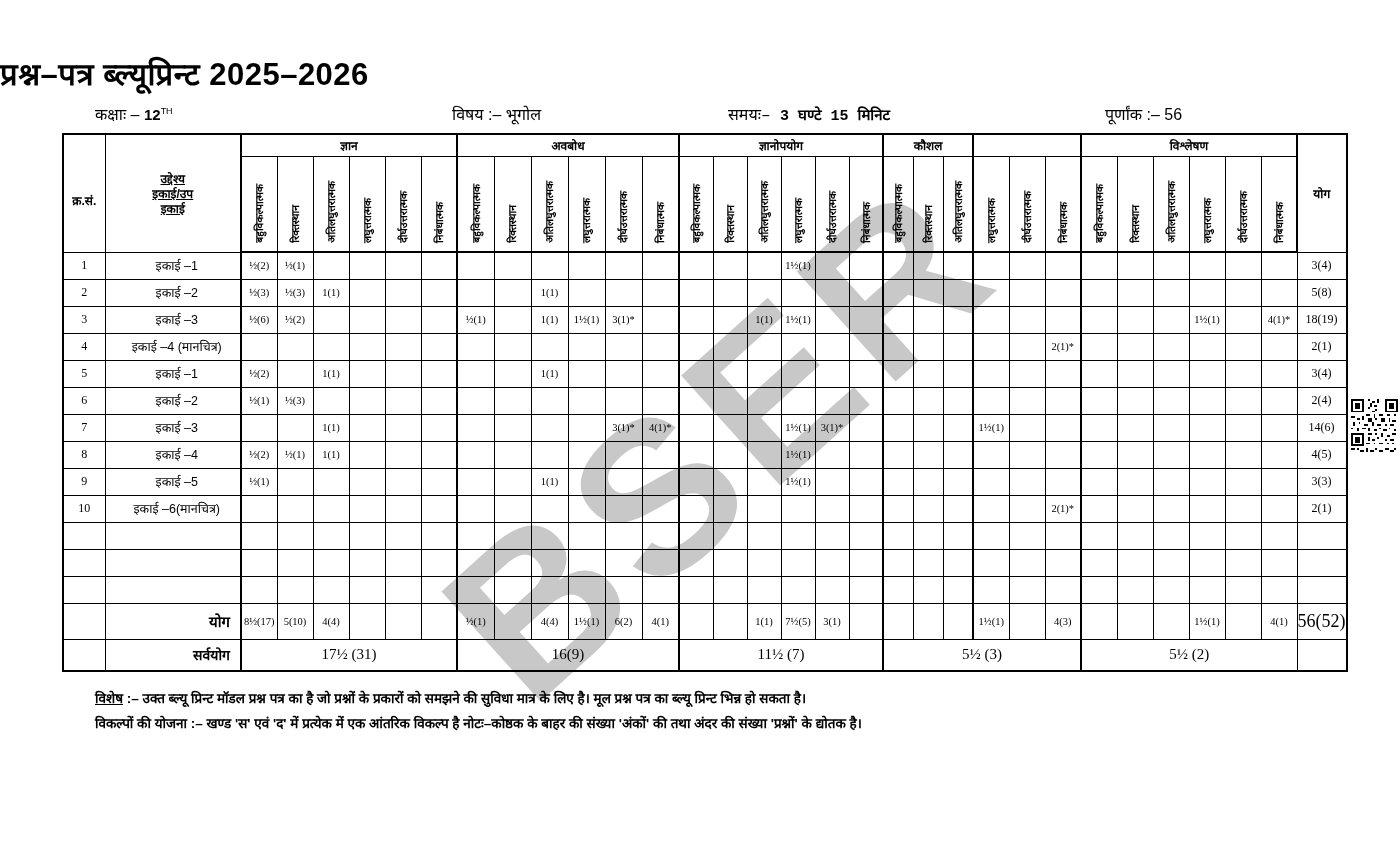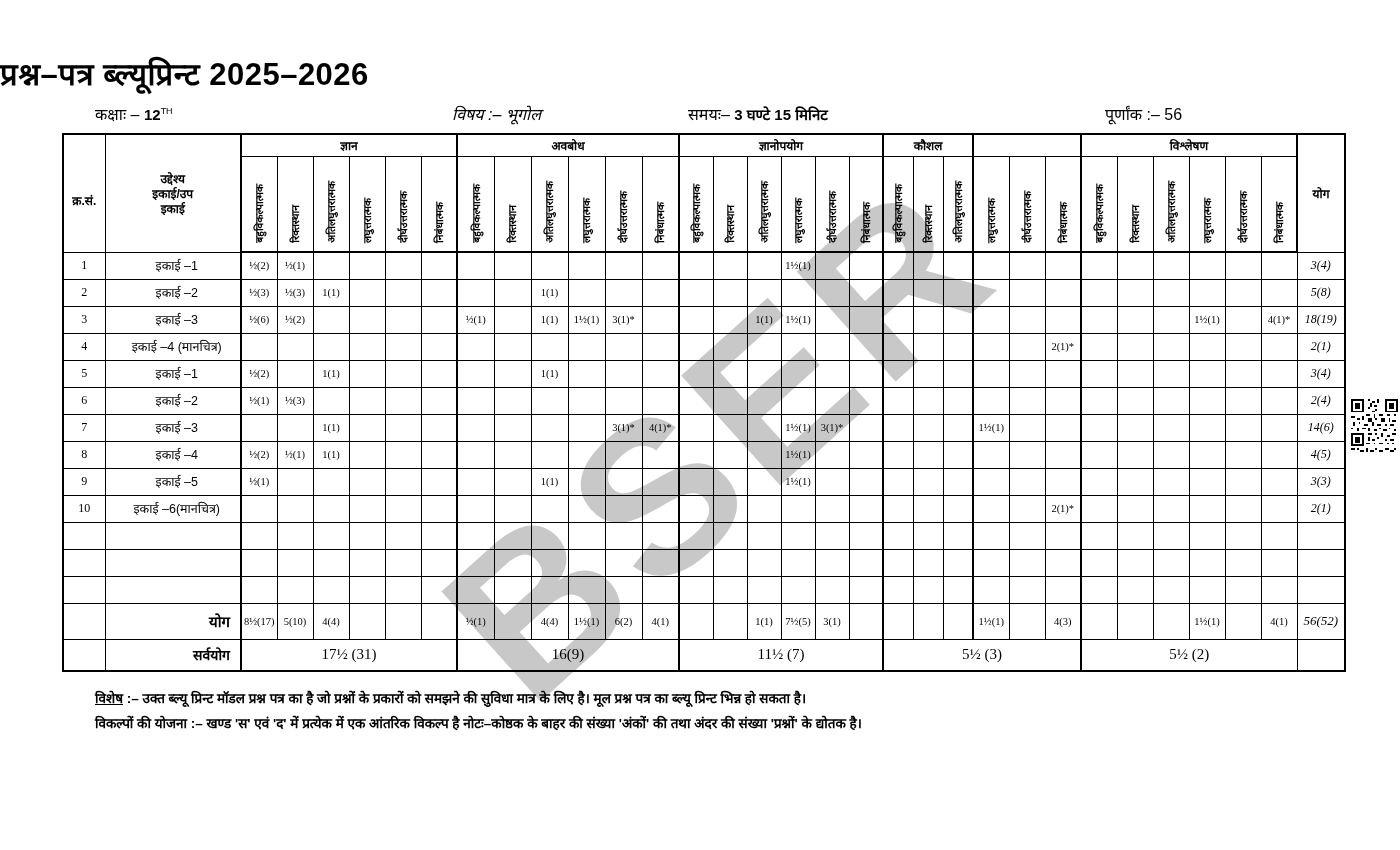--- a/index.html
+++ b/index.html
@@ -9,55 +9,55 @@
     font-family:"Liberation Sans","DejaVu Sans",sans-serif; color:#000;
   }
   .doc-title {
     position:absolute; top:52px; left:0; width:100%; text-align:left;
     font-size:31px; font-weight:bold; letter-spacing:0.5px;
   }
   .meta-item { position:absolute; top:103px; font-size:16px; white-space:nowrap; }
   .meta-item .v { font-weight:bold; font-size:15px; }
   .meta-item sup { font-size:9px; font-weight:normal; }
   #meta-class { left:95px; }
-  #meta-subject { left:452px;font-style:italic; }
-  #meta-time { left:688px; }
+  #meta-subject { left:452px; }
+  #meta-time { left:728px;font-family:Liberation Mono, monospace; }
   #meta-marks { left:1105px;text-align:center; }
 
   .watermark {
     position:absolute; left:330px; top:160px; width:780px; height:560px;
     display:flex; align-items:center; justify-content:center;
     transform:rotate(-42deg); transform-origin:50% 50%;
     font-size:215px; font-weight:bold; color:#9c9c9c; opacity:0.55;
     letter-spacing:12px; z-index:0; pointer-events:none; user-select:none;
     font-family:"Liberation Sans",sans-serif;
   }
 
   .bt-wrap { position:absolute; left:62px; top:133px; z-index:1; }
   table.bt { border-collapse:collapse; border:2px solid #000; background:transparent; table-layout:fixed; }
   table.bt th, table.bt td { border:1px solid #000; text-align:center; vertical-align:middle; overflow:hidden; }
   table.bt .thick-l { border-left-width:2px; }
   tr.grp-row { height:22px; }
   tr.grp-row th { font-size:12px; font-weight:bold; }
   th.sn-h { font-size:12px; font-weight:bold; vertical-align:top; padding-top:14px; }
-  th.unit-h { font-size:13px; font-weight:bold; vertical-align:top; padding-top:2px; line-height:1.25; }
+  th.unit-h { font-size:13px; font-weight:bold; vertical-align:top; padding-top:2px; line-height:1.25;text-decoration:underline; }
   tr.sub { height:96px; }
   tr.sub th { vertical-align:bottom; border-bottom-width:2px; padding-bottom:4px; }
   .rot-text {
     display:inline-block; writing-mode:vertical-rl; transform:rotate(180deg);
     font-size:10.5px; font-weight:bold; white-space:nowrap; line-height:1;
   }
   tbody tr.data { height:27px; }
   td.sn { font-family:"Liberation Serif","DejaVu Serif",serif; font-size:12px; }
   td.unit { text-align:left; padding-left:8px; font-size:12.5px; white-space:nowrap; }
   td.val { font-family:"Liberation Serif","DejaVu Serif",serif; font-size:10.5px; white-space:nowrap; }
-  td.total { font-family:"Liberation Serif","DejaVu Serif",serif; font-size:12px; border-left-width:2px;font-style:italic; }
+  td.total { font-family:"Liberation Serif","DejaVu Serif",serif; font-size:12px; border-left-width:2px; }
   tr.totals { height:36px; }
   tr.totals td.row-label { text-align:right; padding-right:10px; font-size:15px; font-weight:bold; }
-  tr.totals td.total { font-size:13px; }
+  tr.totals td.total { font-size:18px; }
   tr.grand { height:32px; border-top:1px solid #000; }
   tr.grand td.row-label { text-align:right; padding-right:10px; font-size:14px; font-weight:bold; }
   tr.grand td.grand-val { font-family:"Liberation Serif","DejaVu Serif",serif; font-size:15px; }
 
   .notes { position:absolute; left:95px; top:686px; z-index:1; }
   .note { font-size:13.5px; font-weight:bold; line-height:25px; white-space:nowrap; }
   .note .underline { text-decoration:underline; }
 
   .qr { position:absolute; left:1351px; top:399px; width:47px; height:57px; z-index:2; }
 </style>

